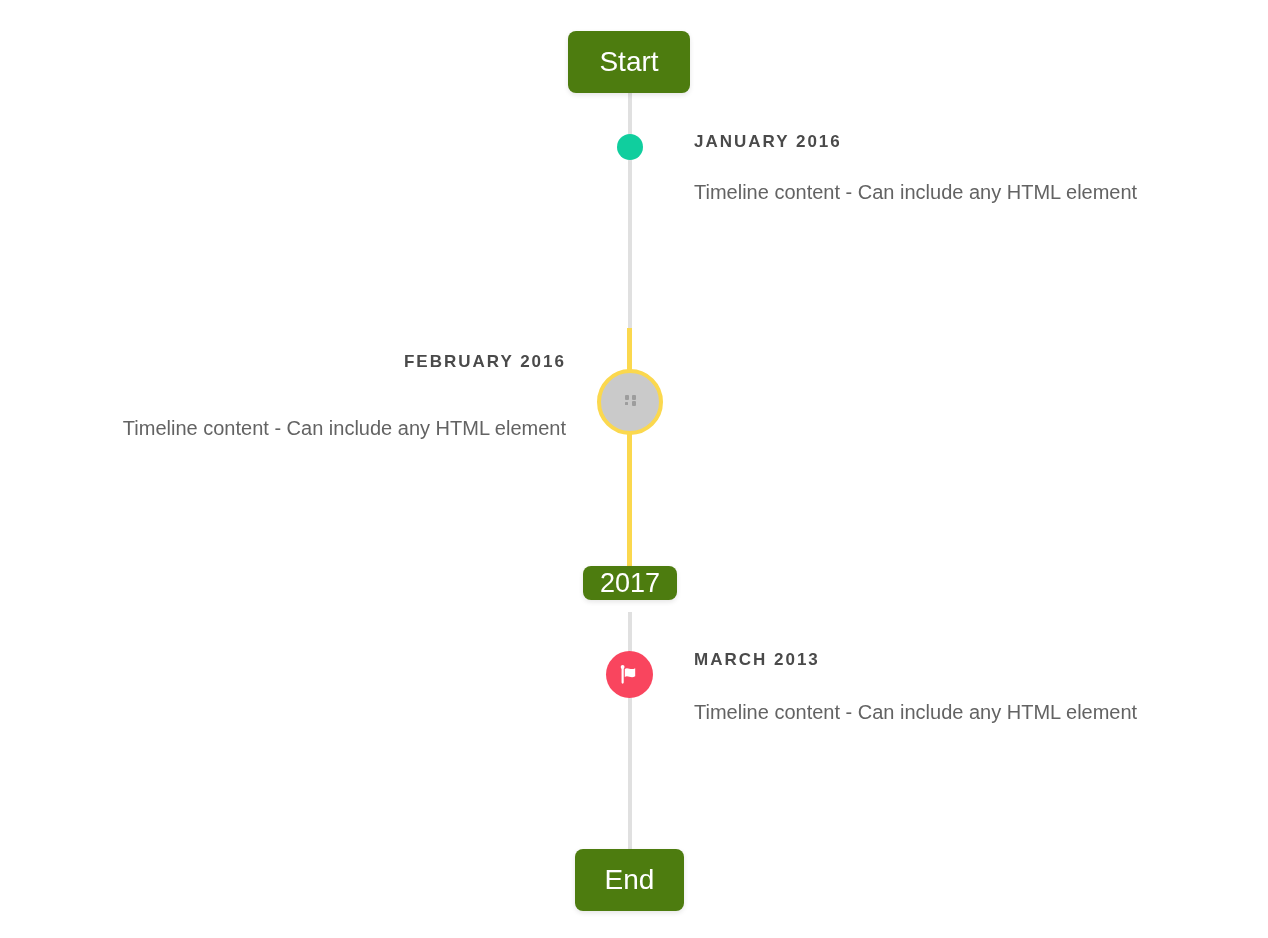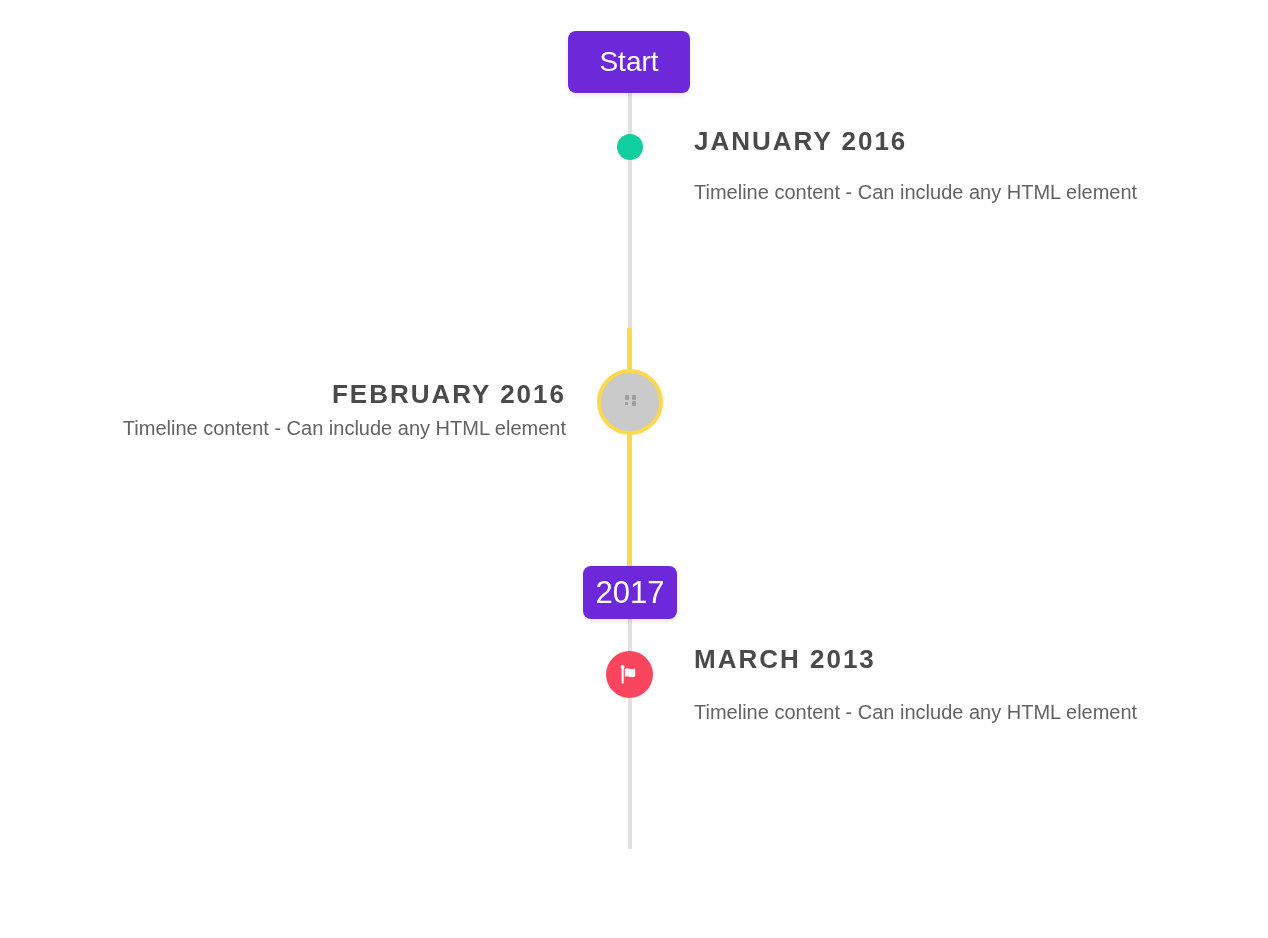--- a/index.html
+++ b/index.html
@@ -11,60 +11,60 @@
   .stage { position: absolute; left: 0; top: 0; width: 1268px; height: 938px; background: #ffffff; }
 
   
   .line-seg { position: absolute; }
   .line-gray-1 { left: 628px; top: 93px;  width: 4px; height: 235px; background: #e0e0e0; }
   .line-yellow { left: 627px; top: 328px; width: 5px; height: 238px; background: #fbd84e; }
   .line-gray-2 { left: 628px; top: 612px; width: 4px; height: 237px; background: #e0e0e0; }
 
   
   .tl-label {
-    position: absolute; background: #6d28d9; color: #ffffff;
+    position: absolute; background: #4d7c0f; color: #ffffff;
     display: flex; align-items: center; justify-content: center;
     border-radius: 8px; box-shadow: 0 2px 5px rgba(0,0,0,0.10);
     cursor: pointer;
   }
   .start-btn { left: 568px; top: 31px;  width: 122px; height: 62px; font-size: 28px; }
   .end-btn   { left: 575px; top: 849px; width: 109px; height: 62px; font-size: 28px; }
-  .year-badge{ left: 583px; top: 566px; width: 94px;  height: 53px; font-size: 31px; border-radius: 8px; }
+  .year-badge{ left: 583px; top: 566px; width: 94px;  height: 34px; font-size: 27px; border-radius: 8px; }
 
   
   .marker { position: absolute; border-radius: 50%; }
   .dot-teal { left: 617px; top: 134px; width: 26px; height: 26px; background: #10ce9e; }
   .bullet-image {
     left: 597px; top: 369px; width: 66px; height: 66px;
     background: #cacaca; border: 4px solid #fbd84e;
     display: flex; align-items: center; justify-content: center;
   }
   .bullet-flag {
     left: 606px; top: 651px; width: 47px; height: 47px; background: #f9455e;
     display: flex; align-items: center; justify-content: center;
   }
   .broken-img-icon svg rect { fill: #9d9d9d; }
   .flag-icon svg { display: block; }
 
   
   .event-title {
-    position: absolute; font-size: 26px; font-weight: 700;
+    position: absolute; font-size: 17px; font-weight: 700;
     letter-spacing: 2px; color: #4a4a4a; line-height: 19px; white-space: nowrap;
   }
   .event-content {
     position: absolute; width: 545px; font-size: 20px; line-height: 48px;
     color: #636363; font-weight: 400;
   }
   .side-right { text-align: left; }
   .side-left  { text-align: right; }
 
   .title-jan { left: 694px; top: 132px; }
   .content-jan { left: 694px; top: 168px; }
 
-  .title-feb { right: 702px; top: 385px; }
+  .title-feb { right: 702px; top: 352px; }
   .content-feb { right: 702px; top: 404px; }
 
   .title-mar { left: 694px; top: 650px; }
   .content-mar { left: 694px; top: 688px; }
 </style>
 </head>
 <body>
 
 <div class="stage">
 
@@ -98,14 +98,15 @@
       <svg width="26" height="26" viewBox="0 0 24 24" fill="#ffffff">
         <circle cx="5.2" cy="4.6" r="1.8"></circle>
         <rect x="4.2" y="5" width="2" height="15" rx="1"></rect>
         <path d="M7.2 6.4 c2.9-2.1 5.3 1.7 9.6-0.6 l0 7.4 c-4.3 2.3-6.7-1.5-9.6 0.6 z"></path>
       </svg>
     </span>
   </div>
   <div class="event-title side-right title-mar">MARCH 2013</div>
   <div class="event-content side-right content-mar">Timeline content - Can include any HTML element</div>
 
+  <div class="tl-label end-btn">End</div>
 
 </div>
 
 </body></html>

